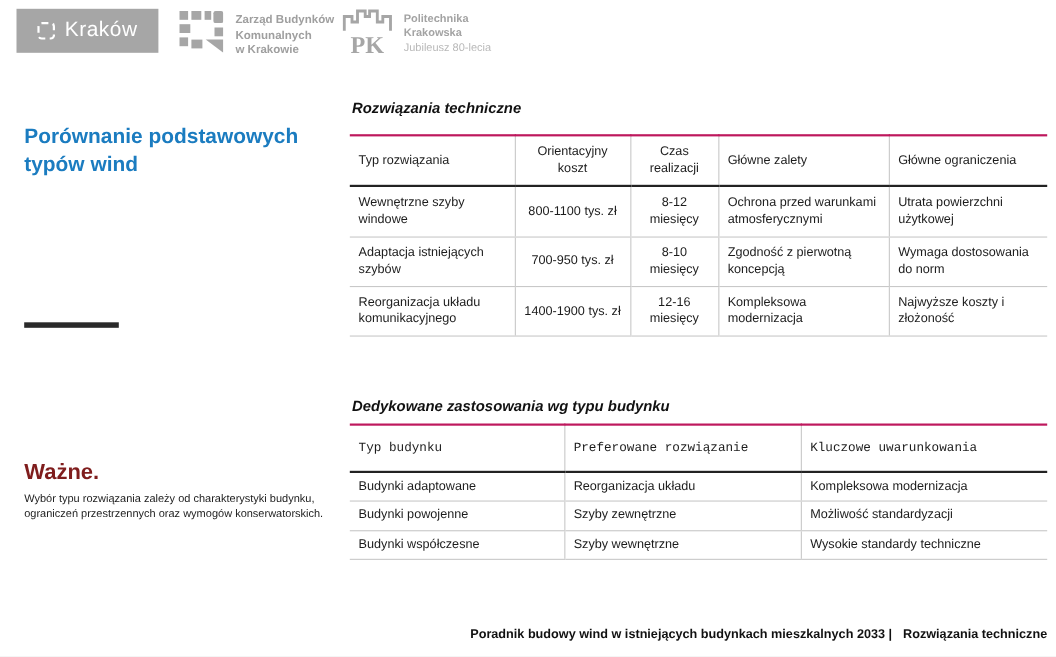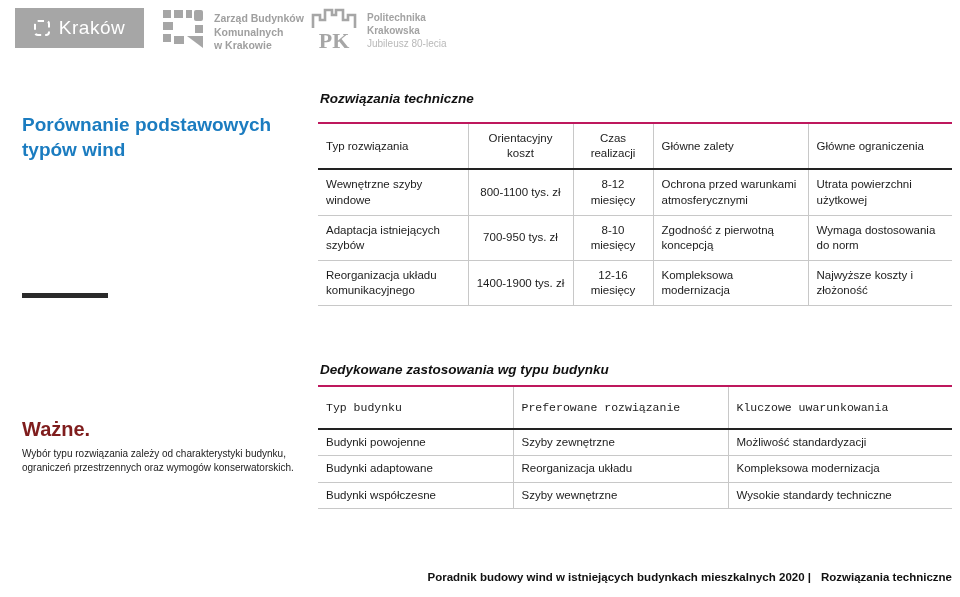--- a/index.html
+++ b/index.html
@@ -212,34 +212,34 @@
       </colgroup>
     <thead>
       <tr>
         <th>Typ budynku</th>
         <th>Preferowane rozwiązanie</th>
         <th>Kluczowe uwarunkowania</th>
       </tr>
     </thead>
     <tbody>
       <tr>
+        <td>Budynki adaptowane</td>
+        <td>Reorganizacja układu</td>
+        <td>Kompleksowa modernizacja</td>
+      </tr>
+      <tr>
         <td>Budynki powojenne</td>
         <td>Szyby zewnętrzne</td>
         <td>Możliwość standardyzacji</td>
       </tr>
       <tr>
-        <td>Budynki adaptowane</td>
-        <td>Reorganizacja układu</td>
-        <td>Kompleksowa modernizacja</td>
-      </tr>
-      <tr>
         <td>Budynki współczesne</td>
         <td>Szyby wewnętrzne</td>
         <td>Wysokie standardy techniczne</td>
       </tr>
     </tbody>
   </table>
 
   <div class="footer">
-    <span>Poradnik budowy wind w istniejących budynkach mieszkalnych 2020 |</span><span class="section">Rozwiązania techniczne</span>
+    <span>Poradnik budowy wind w istniejących budynkach mieszkalnych 2033 |</span><span class="section">Rozwiązania techniczne</span>
   </div>
 
 </div>
 
 </body></html>

